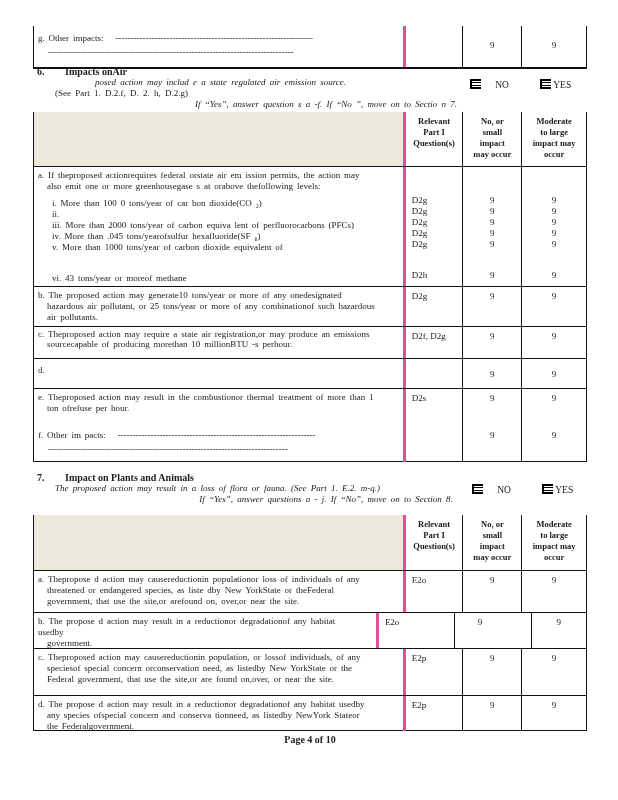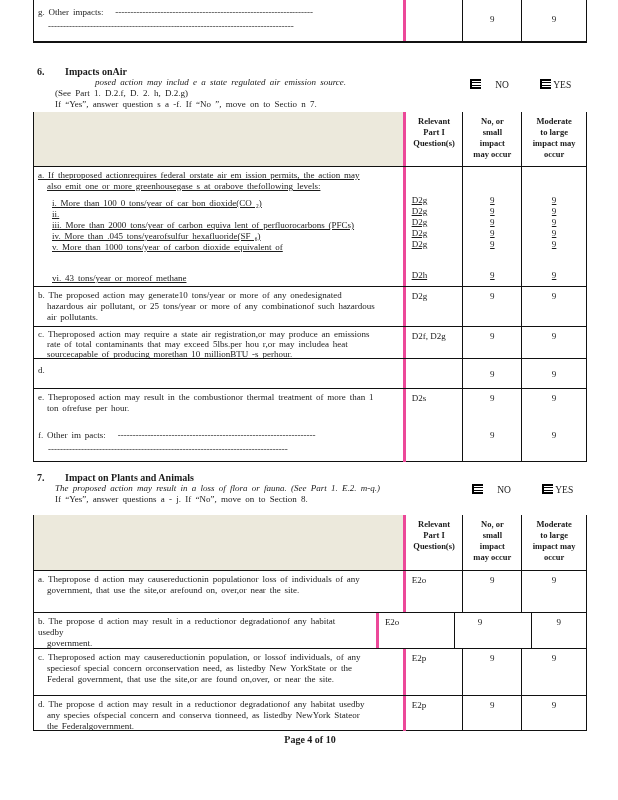--- a/index.html
+++ b/index.html
@@ -25,35 +25,35 @@
   .cont{padding-left:9px;}
   .items{margin-top:6px;padding-left:14px;}
   .vi{margin-top:20px;}
   .qstack{padding-top:28px;}
   .chk{font-size:9px;}
   .dash{letter-spacing:0;}
   .dline2{padding-left:10px;margin-top:3px;}
   
   .sechead{font-weight:bold;font-size:10px;}
   .num{display:inline-block;width:28px;}
-  .instr{word-spacing:2px;}
+  .instr{font-style:italic;word-spacing:2px;text-align:center;}
   .seeline{word-spacing:2px;}
   .introline{word-spacing:2px;font-style:italic;}
   
   .cbx{display:inline-block;width:9px;height:10px;vertical-align:-1px;
        background:repeating-linear-gradient(180deg,#000 0 1.6px,#fff 1.6px 2.8px);
        border-left:2px solid #000;}
   .yn{font-size:9.5px;text-align:center;}
   .footer{position:absolute;left:33px;top:734px;width:554px;text-align:center;
           font-weight:bold;font-size:10px;}
 </style>
 </head>
 <body>
 
-<div class="tbl" style="top:0;height:43px;border-bottom-width:2px;">
+<div class="tbl" style="top:26px;height:43px;border-bottom-width:2px;">
   <div class="row" style="height:41px;">
     <div class="c1" style="padding-top:7px;">
       <span>g. Other impacts:</span>
       <span class="dash" style="margin-left:8px;">------------------------------------------------------------------</span>
       <div class="dash dline2">----------------------------------------------------------------------------------</div>
     </div>
     <div class="c2"></div>
     <div class="c3" style="padding-top:14px;"><span class="chk">9</span></div>
     <div class="c4" style="padding-top:14px;"><span class="chk">9</span></div>
   </div>
@@ -85,21 +85,21 @@
     <div class="c3">No, or
 small
 impact
 may occur</div>
     <div class="c4">Moderate
 to large
 impact may
 occur</div>
   </div>
 
-  <div class="row bt" style="height:120px;text-decoration:underline;">
+  <div class="row bt" style="height:120px;">
     <div class="c1">
       <div>a. If theproposed actionrequires federal orstate air em ission permits, the action may</div>
       <div class="cont">also emit one or more greenhousegase s at orabove thefollowing levels:</div>
       <div class="items">
         <div>i. More than 100 0 tons/year of car bon dioxide(CO ₂)</div>
         <div>ii.</div>
         <div>iii. More than 2000 tons/year of carbon equiva lent of perfluorocarbons (PFCs)</div>
         <div>iv. More than .045 tons/yearofsulfur hexafluoride(SF ₆)</div>
         <div>v. More than 1000 tons/year of carbon dioxide equivalent of</div>
         <div class="vi">vi. 43 tons/year or moreof methane</div>
@@ -144,21 +144,20 @@
       <div class="cont">air pollutants.</div>
     </div>
     <div class="c2"><span>D2g</span></div>
     <div class="c3"><span class="chk">9</span></div>
     <div class="c4"><span class="chk">9</span></div>
   </div>
 
   <div class="row bt" style="height:32px;">
     <div class="c1" style="line-height:10px;padding-top:2px;">
       <div>c. Theproposed action may require a state air registration,or may produce an emissions</div>
-      <div class="cont">rate of total contaminants that may exceed 5lbs.per hou r,or may includea heat</div>
       <div class="cont">sourcecapable of producing morethan 10 millionBTU -s perhour.</div>
     </div>
     <div class="c2"><span>D2f, D2g</span></div>
     <div class="c3"><span class="chk">9</span></div>
     <div class="c4"><span class="chk">9</span></div>
   </div>
 
   <div class="row bt" style="height:30px;">
     <div class="c1" style="padding-top:6px;">
       <div>d.</div>
@@ -218,20 +217,21 @@
 may occur</div>
     <div class="c4">Moderate
 to large
 impact may
 occur</div>
   </div>
 
   <div class="row bt" style="height:42px;">
     <div class="c1">
       <div>a. Thepropose d action may causereductionin populationor loss of individuals of any</div>
+      <div class="cont">threatened or endangered species, as liste dby New YorkState or theFederal</div>
       <div class="cont">government, that use the site,or arefound on, over,or near the site.</div>
     </div>
     <div class="c2"><span>E2o</span></div>
     <div class="c3"><span class="chk">9</span></div>
     <div class="c4"><span class="chk">9</span></div>
   </div>
 
   <div class="row bt" style="height:36px;gap:26px;">
     <div class="c1">
       <div>b. The propose d action may result in a reductionor degradationof any habitat usedby</div>

